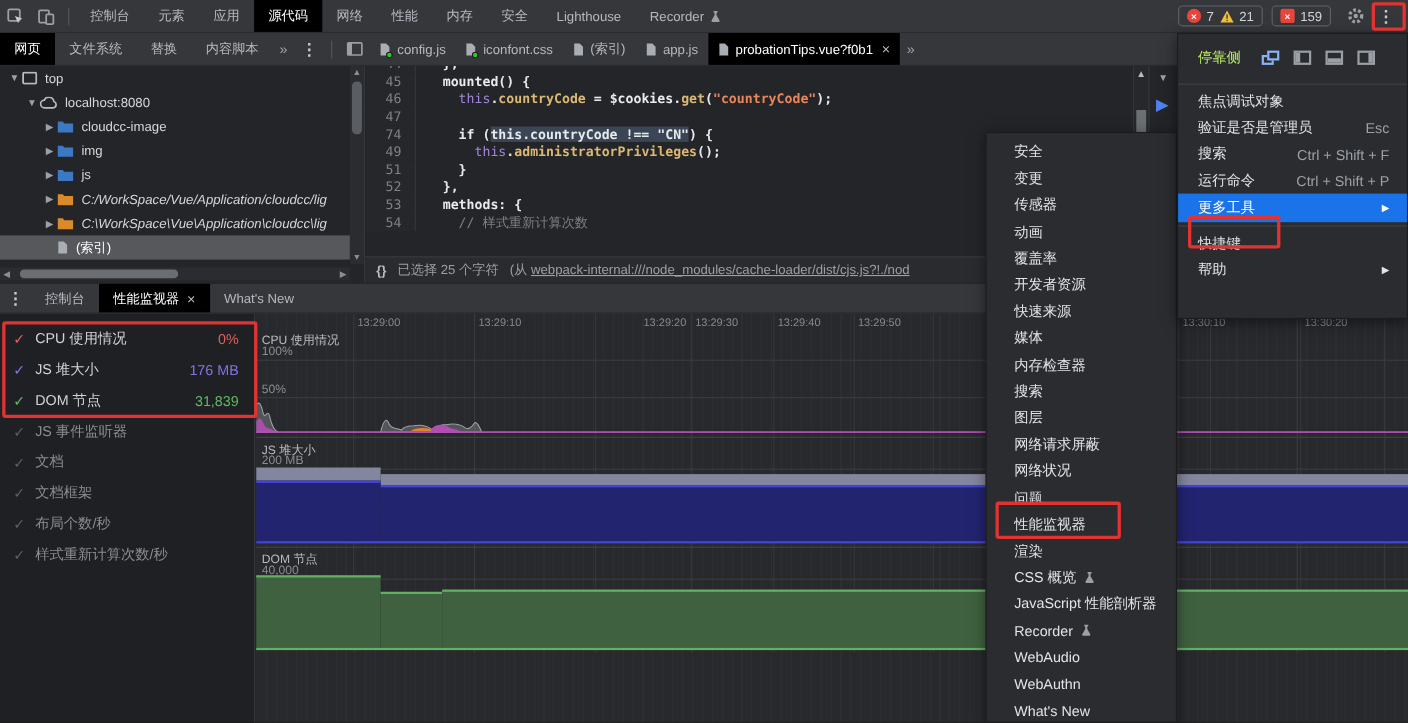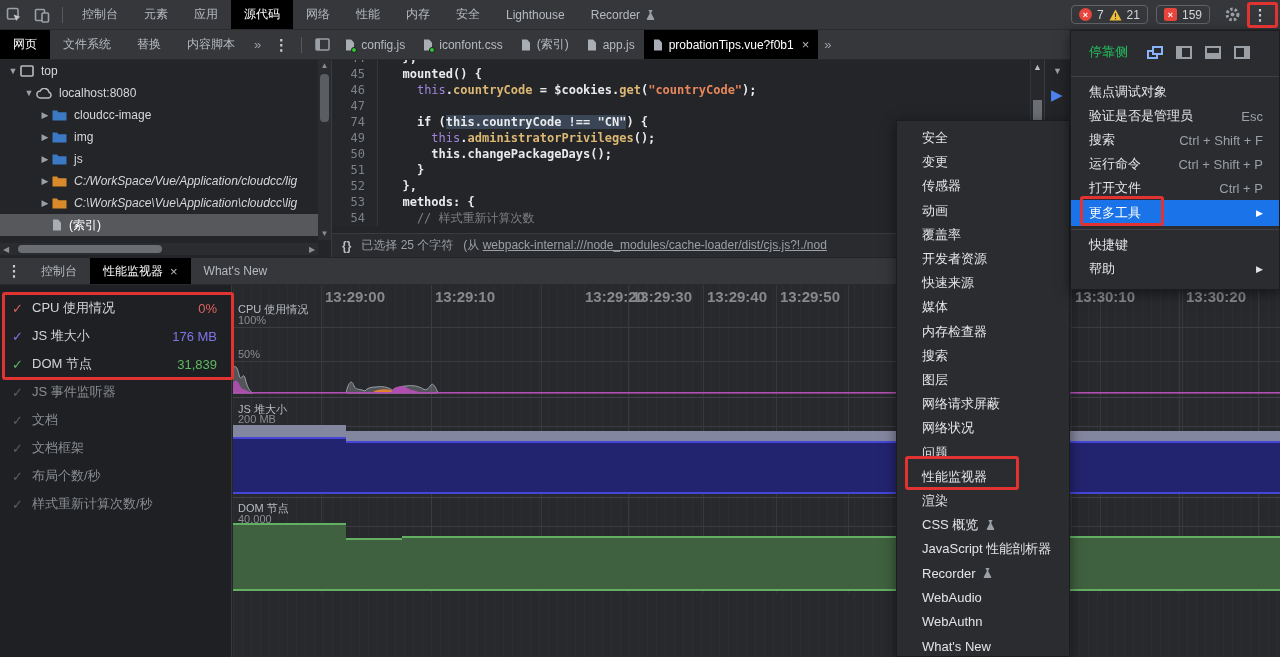--- a/index.html
+++ b/index.html
@@ -76,33 +76,33 @@
   .mrow { display:flex; align-items:center; height:28px; padding:0 14px 0 12px; font-size:13px; }
   .mrow .chk { width:20px; flex:none; font-size:13px; }
   .mrow .lab { color:#d2d4d7; }
   .mrow .val { margin-left:auto; }
   .mrow.off .lab { color:#898d92; }
   .mrow.off .chk { color:#5b5e62; }
 
   #charts { position:absolute; left:233px; top:285px; width:1047px; height:372px; background:#28292d;
             background-image:repeating-linear-gradient(90deg, rgba(255,255,255,0.025) 0 1px, transparent 1px 9px); }
   .vline { position:absolute; top:0; width:1px; height:308px; background:rgba(255,255,255,0.07); }
-  .tlab { position:absolute; top:3px; color:#87898d; font-size:15px;font-weight:bold; }
+  .tlab { position:absolute; top:3px; color:#87898d; font-size:10px; }
   .sec-title { position:absolute; color:#b8bcc2; font-size:11px; }
   .hgrid { position:absolute; height:1px; background:#3a3c40; }
   .glab { position:absolute; color:#8a8d91; font-size:11px; }
   .sec-div { position:absolute; left:0; width:1047px; height:1px; background:#404247; }
   .band { position:absolute; }
 
   
   .menu { position:absolute; background:#2b2c30; border:1px solid #1b1c1e; box-shadow:0 3px 12px rgba(0,0,0,.5); z-index:10; font-size:13px; }
   #submenu { left:896px; top:120px; width:174px; height:537px; padding-top:5px; }
   #submenu .mi { height:24.2px; display:flex; align-items:center; padding-left:25px; gap:7px; color:#e2e4e7; white-space:nowrap; }
   #mainmenu { left:1070px; top:30px; width:210px; height:260px; z-index:11; }
-  .dockrow { height:42px; display:flex; align-items:center; padding:0 12px 0 18px; gap:13px; color:#22c55e; }
+  .dockrow { height:42px; display:flex; align-items:center; padding:0 12px 0 18px; gap:13px; color:#bef264; }
   .dockrow .dlabel { margin-right:6px; }
   .msep { height:1px; background:#3f4145; margin:3px 0; }
   #mainmenu .mi { height:24px; display:flex; align-items:center; padding:0 16px 0 18px; color:#e2e4e7; }
   #mainmenu .mi .sc { margin-left:auto; color:#9aa0a6; }
   #mainmenu .mi.hl { background:#1a73e8; color:#fff; height:26px; }
   #mainmenu .mi .subarr { margin-left:auto; font-size:9px; }
   .flask { display:inline-flex; }
 
   
   .dk { width:16px; height:13px; position:relative; display:inline-block; }
@@ -377,24 +377,20 @@
           <span class="ln">47</span>
           <span class="ct"></span>
         </div>
         <div class="cl">
           <span class="ln">74</span>
           <span class="ct"><span class="cseg p">    if (</span><span class="cseg p selx">this.countryCode !== "CN"</span><span class="cseg p">) {</span></span>
         </div>
         <div class="cl">
           <span class="ln">49</span>
           <span class="ct"><span class="cseg p">      </span><span class="cseg k">this</span><span class="cseg p">.</span><span class="cseg f">administratorPrivileges</span><span class="cseg p">();</span></span>
-        </div>
-        <div class="cl">
-          <span class="ln">50</span>
-          <span class="ct"><span class="cseg p">      this.changePackageDays();</span></span>
         </div>
         <div class="cl">
           <span class="ln">51</span>
           <span class="ct"><span class="cseg p">    }</span></span>
         </div>
         <div class="cl">
           <span class="ln">52</span>
           <span class="ct"><span class="cseg p">  },</span></span>
         </div>
         <div class="cl">
@@ -647,24 +643,20 @@
           <span class="sc">Esc</span>
         </div>
         <div class="mi">
           <span>搜索</span>
           <span class="sc">Ctrl + Shift + F</span>
         </div>
         <div class="mi">
           <span>运行命令</span>
           <span class="sc">Ctrl + Shift + P</span>
         </div>
-        <div class="mi">
-          <span>打开文件</span>
-          <span class="sc">Ctrl + P</span>
-        </div>
         <div class="mi hl">
           <span>更多工具</span>
           <span class="subarr">▶</span>
         </div>
         <div class="msep"></div>
         <div class="mi">
           <span>快捷键</span>
         </div>
         <div class="mi">
           <span>帮助</span>

